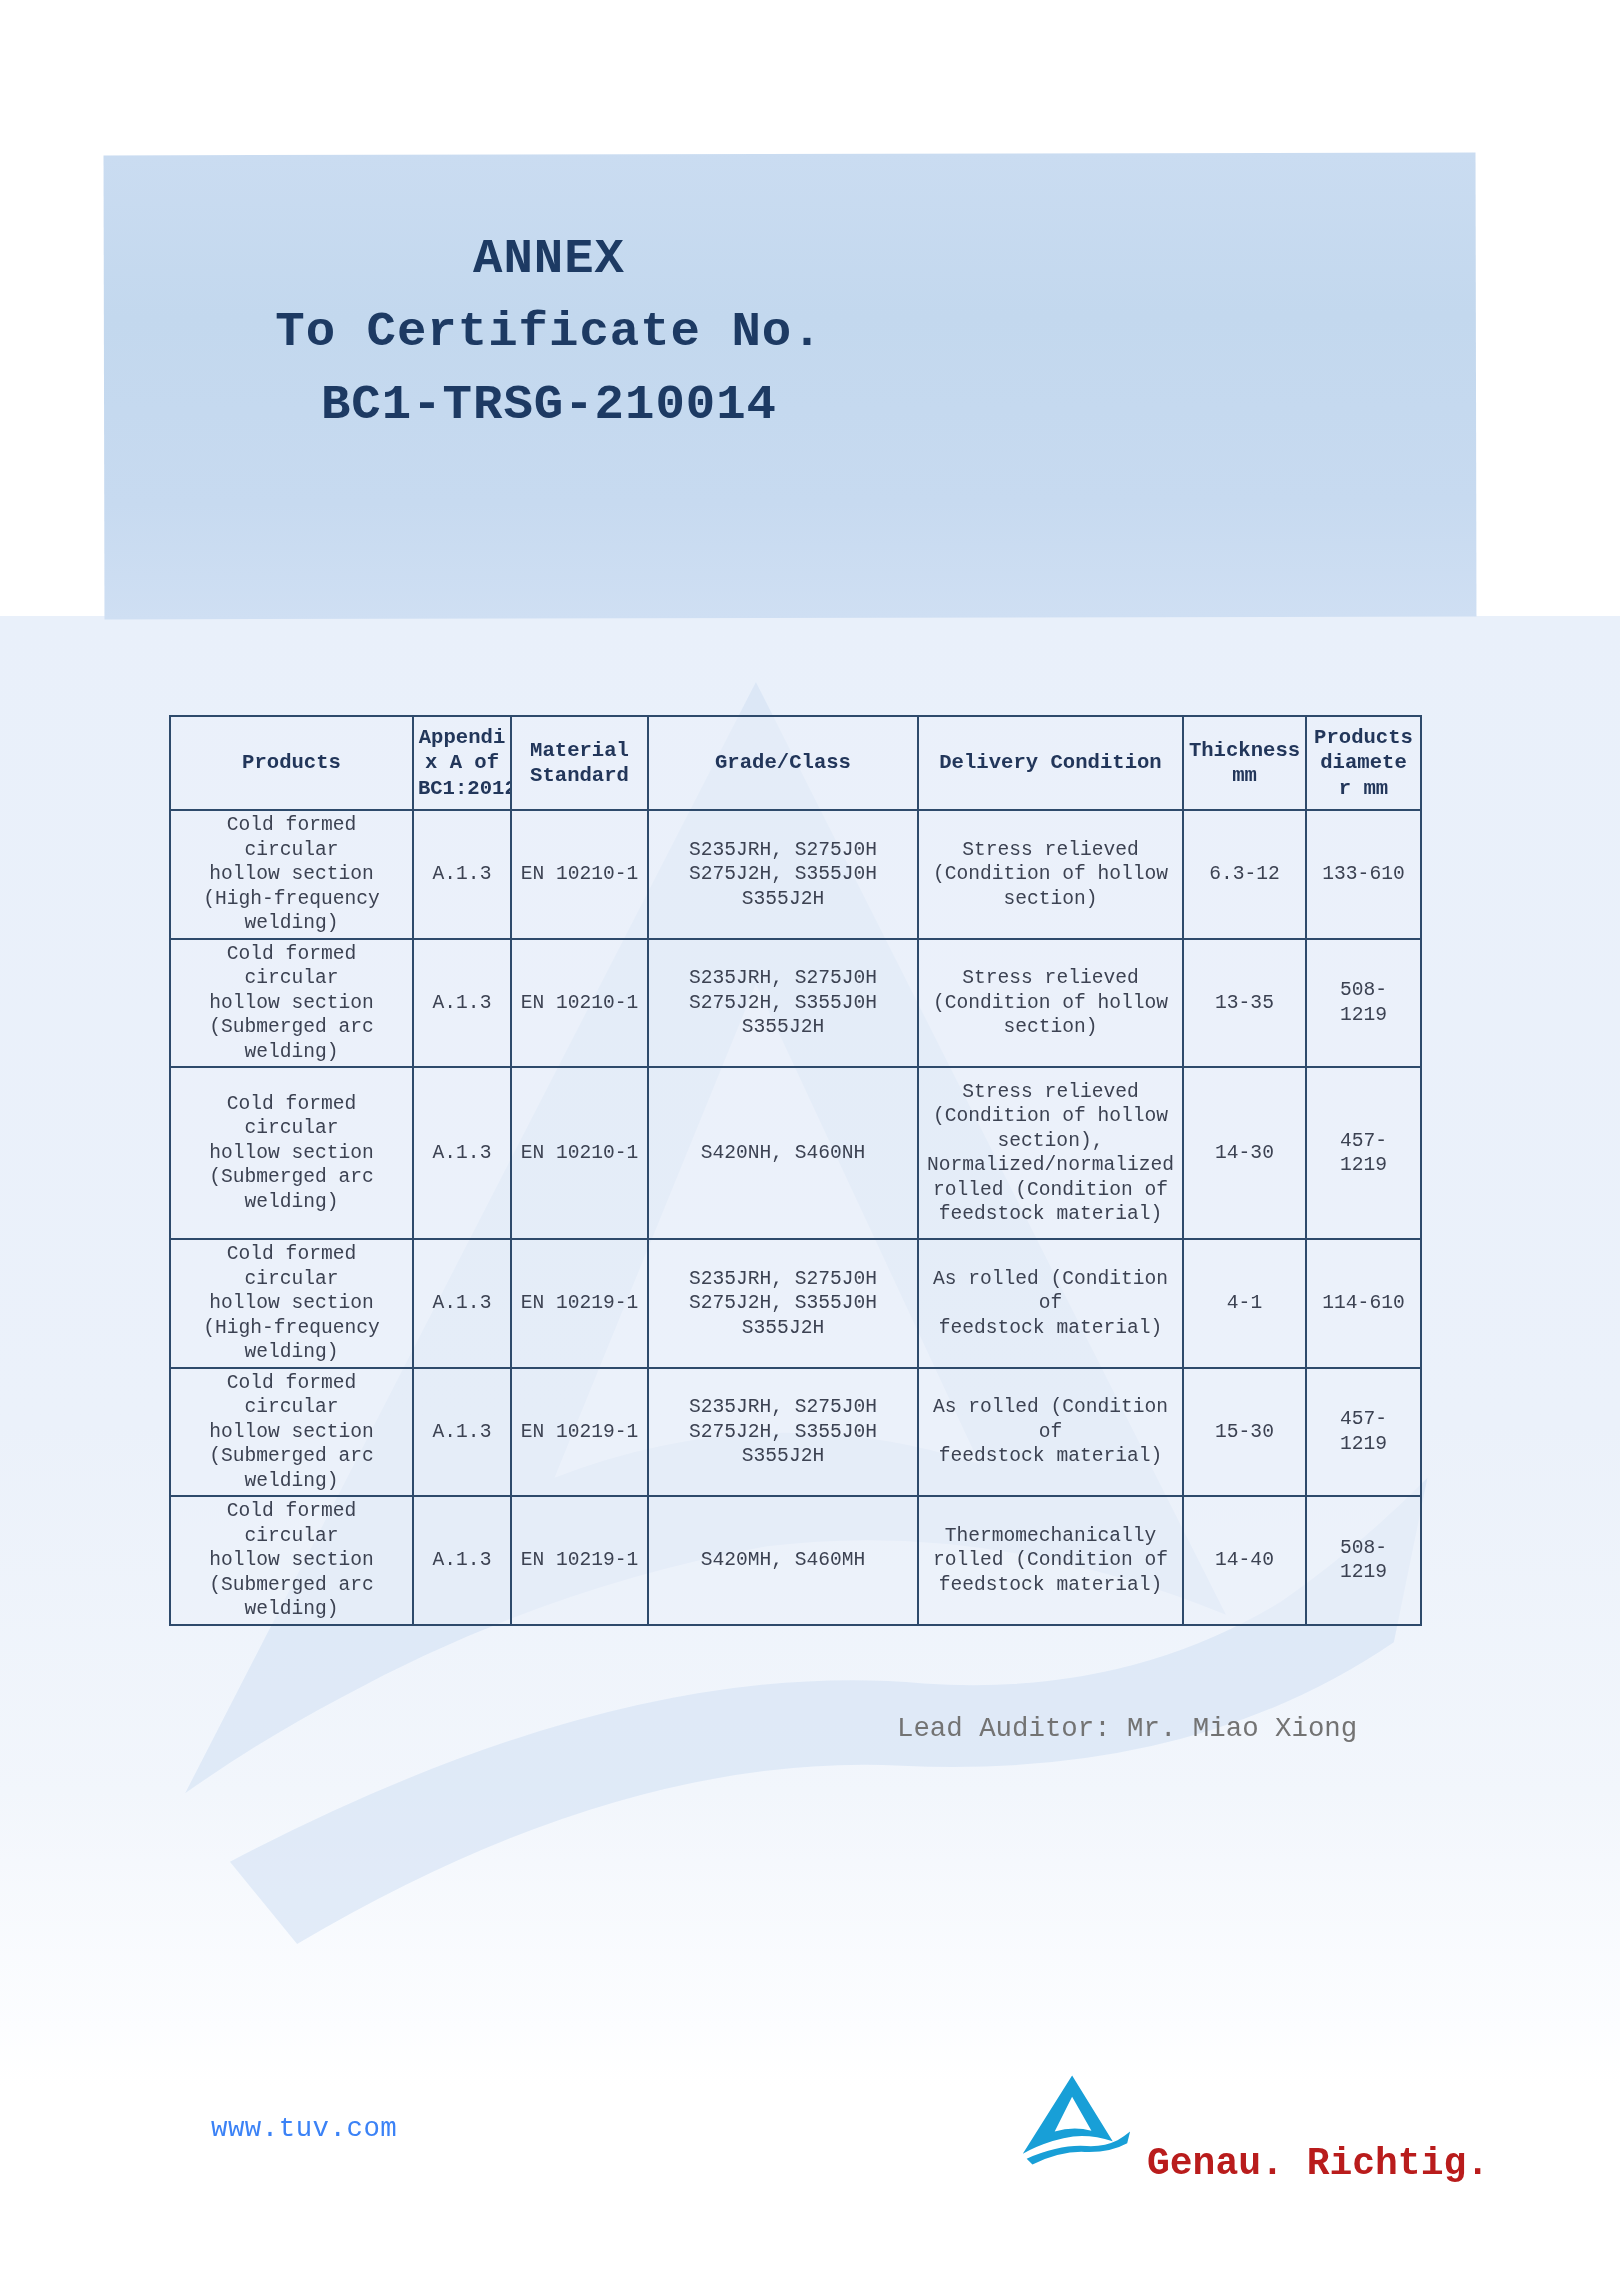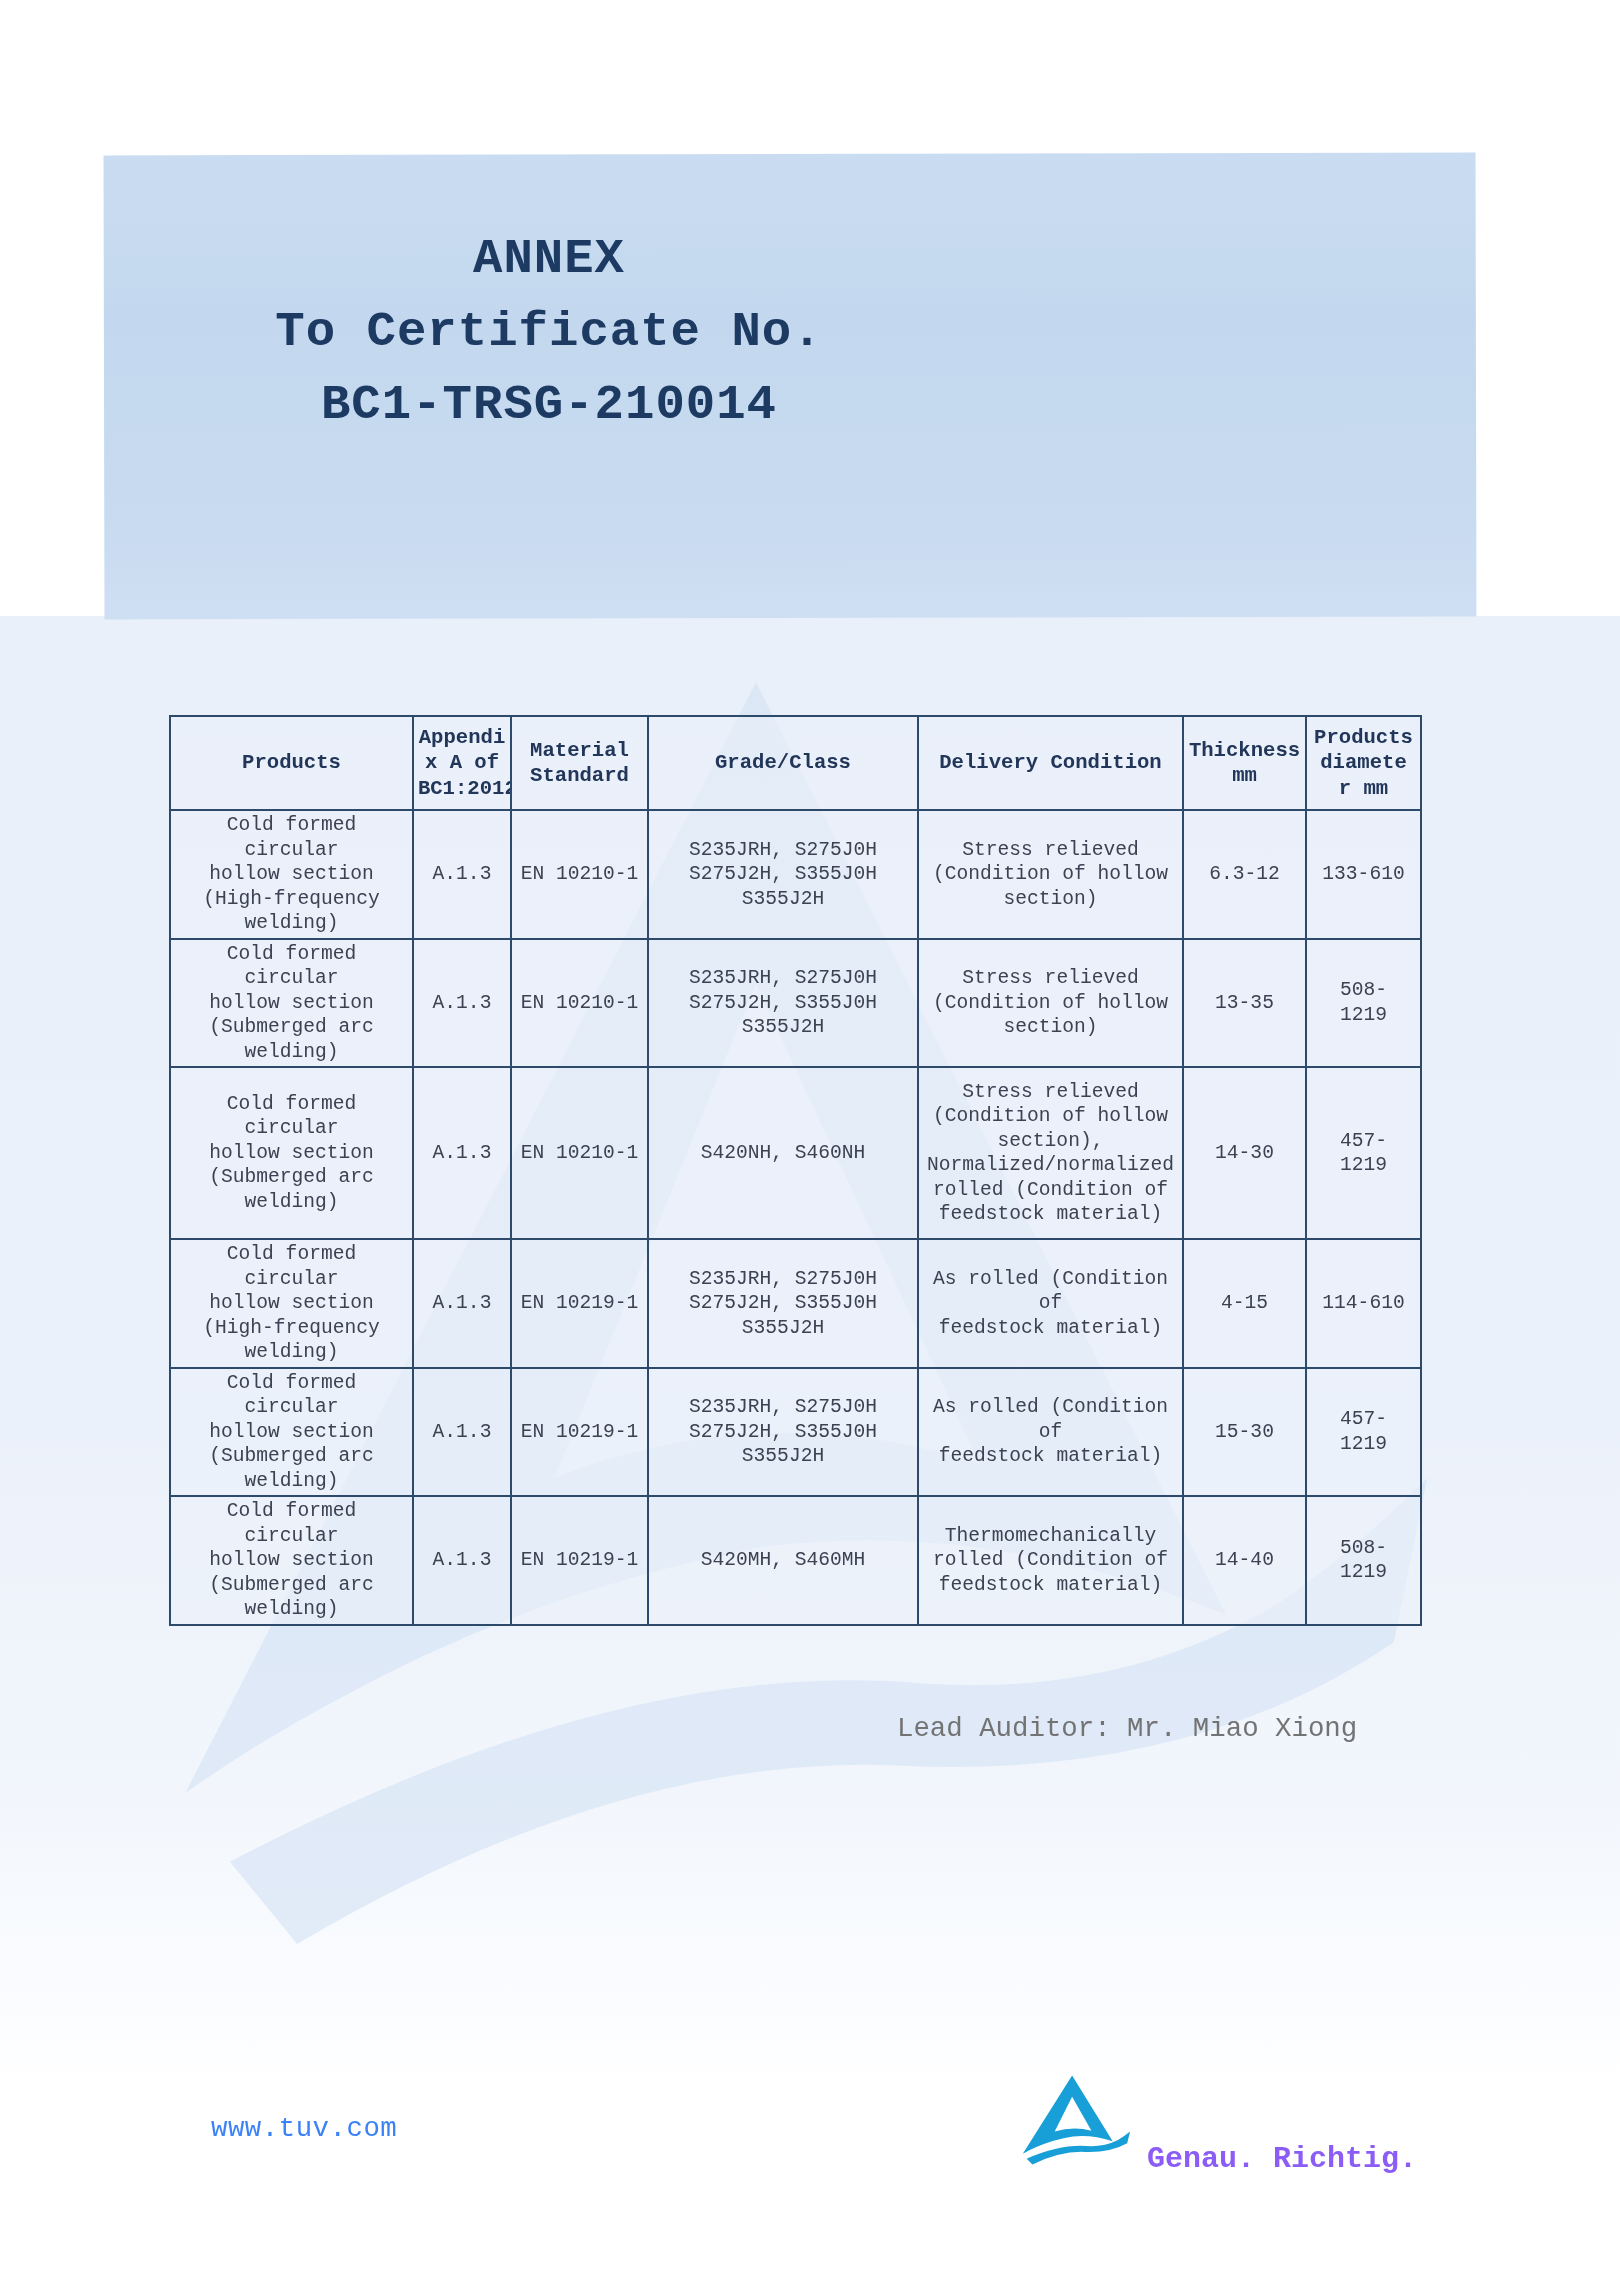--- a/index.html
+++ b/index.html
@@ -35,21 +35,21 @@
 
   .lead-auditor{position:absolute;left:897px;top:1713px;z-index:3;font-size:27.4px;color:#737373;}
 
   .web{position:absolute;left:211px;top:2113px;z-index:3;font-size:27.4px;color:#3b82f6;letter-spacing:0.5px;}
 
   .logo{position:absolute;left:1017px;top:2054px;width:490px;height:157px;z-index:3;}
   .logo .tri{position:absolute;left:0;top:7.8px;width:116px;height:116px;}
   .brand{position:absolute;left:127px;top:23.5px;font-size:46px;color:#223263;white-space:nowrap;}
   .brand .b{font-weight:700;}
   .brand .rmark{font-size:19.6px;vertical-align:super;}
-  .tagline{position:absolute;left:130px;top:88px;font-size:30px;color:#8b5cf6;font-weight:600;}
+  .tagline{position:absolute;left:130px;top:88px;font-size:38px;color:#b91c1c;font-weight:600;}
 </style>
 </head>
 <body>
 
 <div id="page">
 
   <div class="wash"></div>
 
   <svg class="watermark" viewBox="0 0 120 100" preserveAspectRatio="none">
     <path fill="#d5e3f5" fill-rule="evenodd" d="M57 4 L99 72 Q78 65 58 67 Q38 70 20 78 Q13 81 6 85 Z
@@ -147,21 +147,21 @@
 hollow section
 (High-frequency
 welding)</td>
       <td>A.1.3</td>
       <td>EN 10219-1</td>
       <td>S235JRH, S275J0H
 S275J2H, S355J0H
 S355J2H</td>
       <td>As rolled (Condition of
 feedstock material)</td>
-      <td>4-15</td>
+      <td>4-1</td>
       <td>114-610</td>
     </tr>
     <tr class="r4">
       <td>Cold formed circular
 hollow section
 (Submerged arc
 welding)</td>
       <td>A.1.3</td>
       <td>EN 10219-1</td>
       <td>S235JRH, S275J0H

